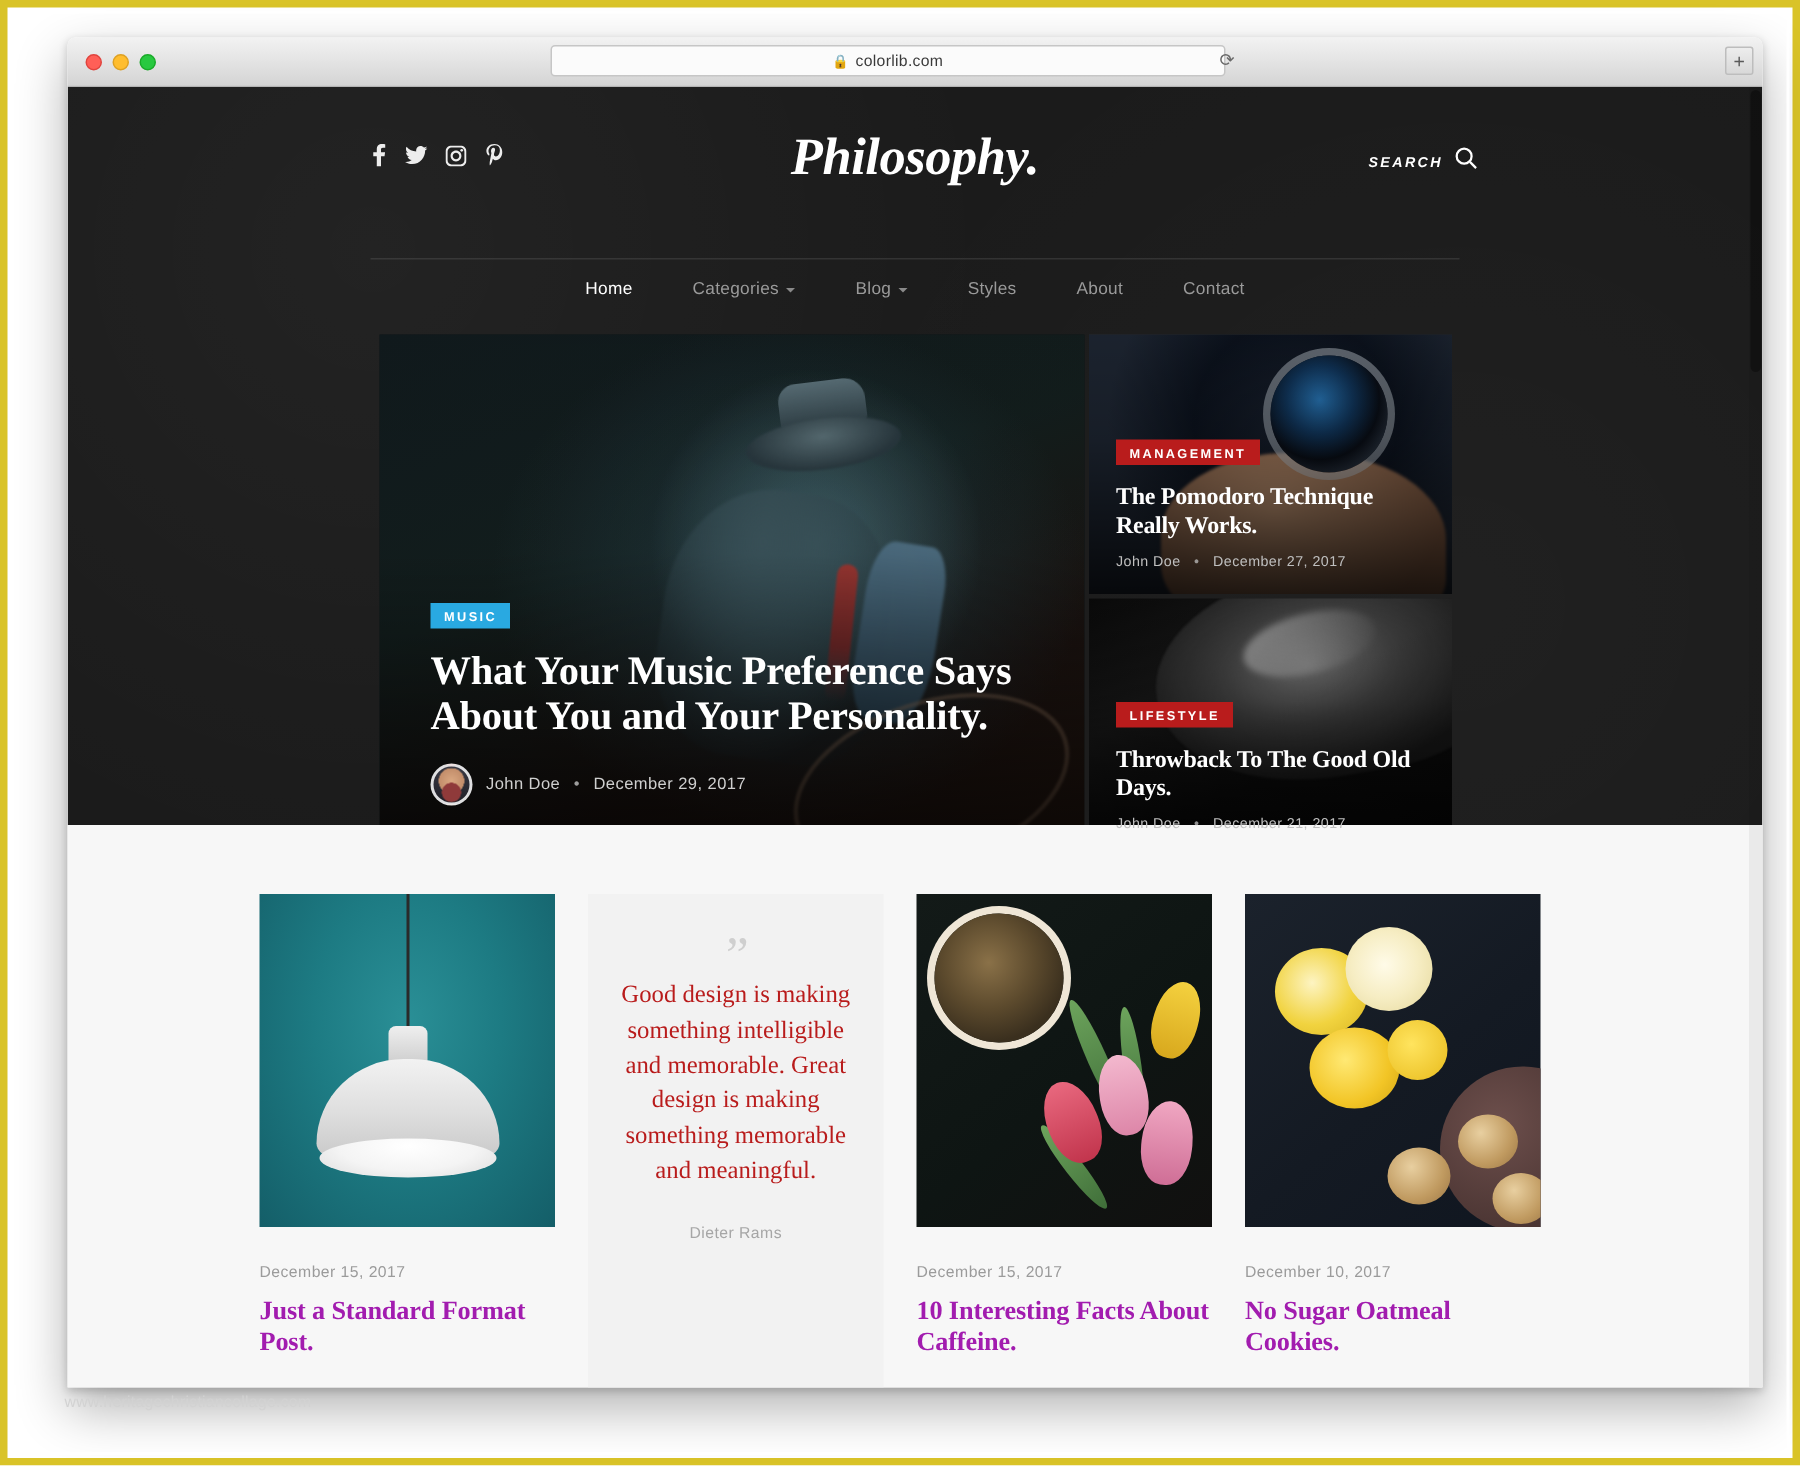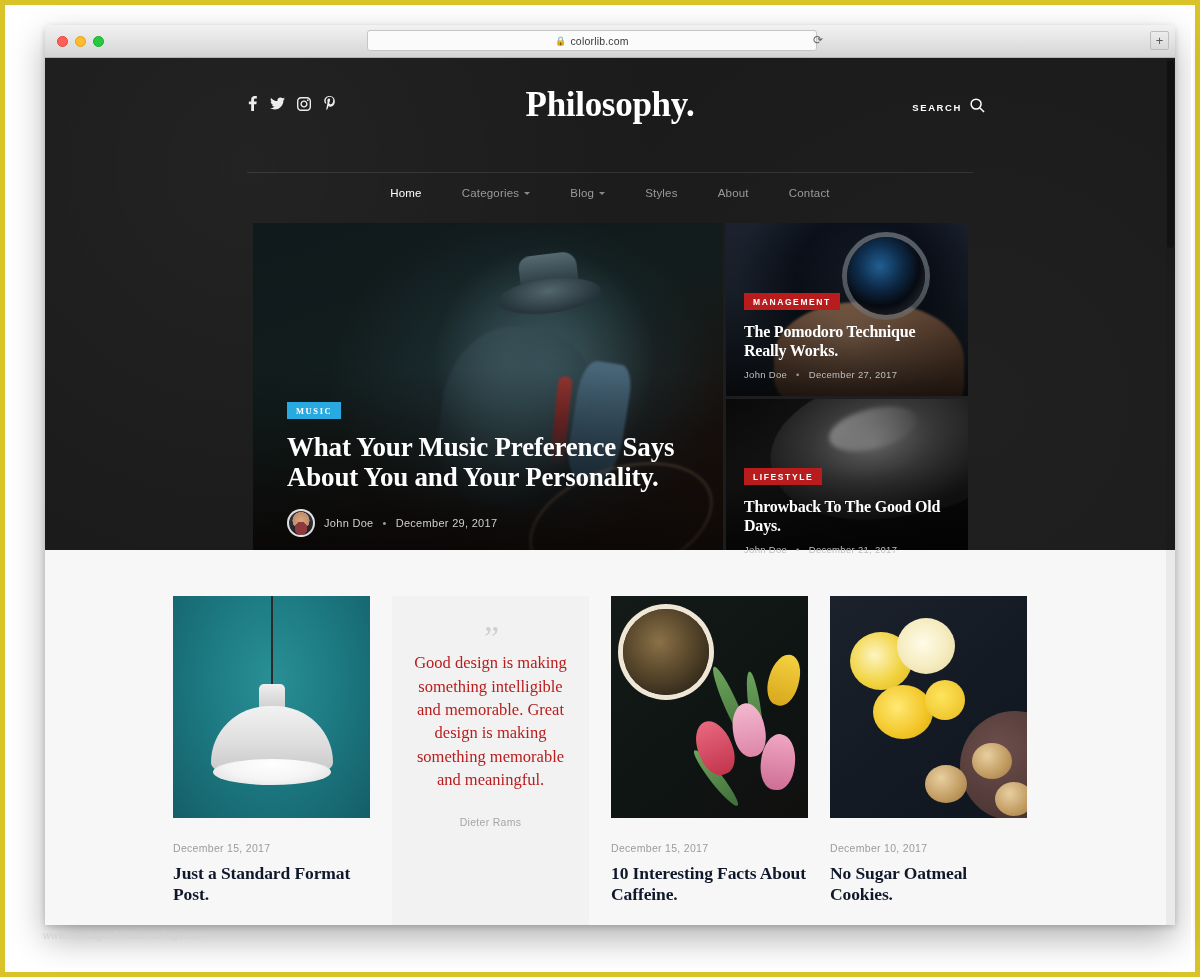--- a/index.html
+++ b/index.html
@@ -128,20 +128,21 @@
       radial-gradient(circle at 82% 70%, rgba(255,255,255,0.025), transparent 45%);
     pointer-events: none;
   }
 
   .topbar {
     position: relative;
     height: 73px;
     display: flex;
     align-items: center;
     padding: 0 68px 0 0;
+    font-style: italic;
   }
 
   .social {
     position: absolute;
     left: 202px;
     top: 38px;
     display: flex;
     gap: 12px;
     align-items: center;
   }
@@ -353,21 +354,21 @@
 
   .badge {
     display: inline-block;
     font-size: 8.5px;
     font-weight: bold;
     letter-spacing: 1.6px;
     color: #ffffff;
     padding: 4px 9px 3px;
     margin-bottom: 13px;
   }
-  .badge-music { background: #29a9e1; font-family: Liberation Serif, serif; }
+  .badge-music { background: #29a9e1; }
   .badge-green { background: #b91c1c; }
 
   .hero-title {
     font-family: "Liberation Serif", serif;
     font-weight: bold;
     color: #ffffff;
     font-size: 27px;
     line-height: 1.12;
     letter-spacing: -0.2px;
   }
@@ -498,21 +499,21 @@
     font-size: 10.5px;
     color: #9b9b9b;
     letter-spacing: 0.3px;
   }
   .card-title {
     margin-top: 9px;
     font-family: "Liberation Serif", serif;
     font-weight: bold;
     font-size: 17.5px;
     line-height: 1.22;
-    color: #0f172a;
+    color: #a21caf;
     letter-spacing: -0.1px;
   }
   .card-excerpt {
     margin-top: 18px;
     font-size: 11px;
     line-height: 1.95;
     color: #9b9b9b;
   }
 
   

